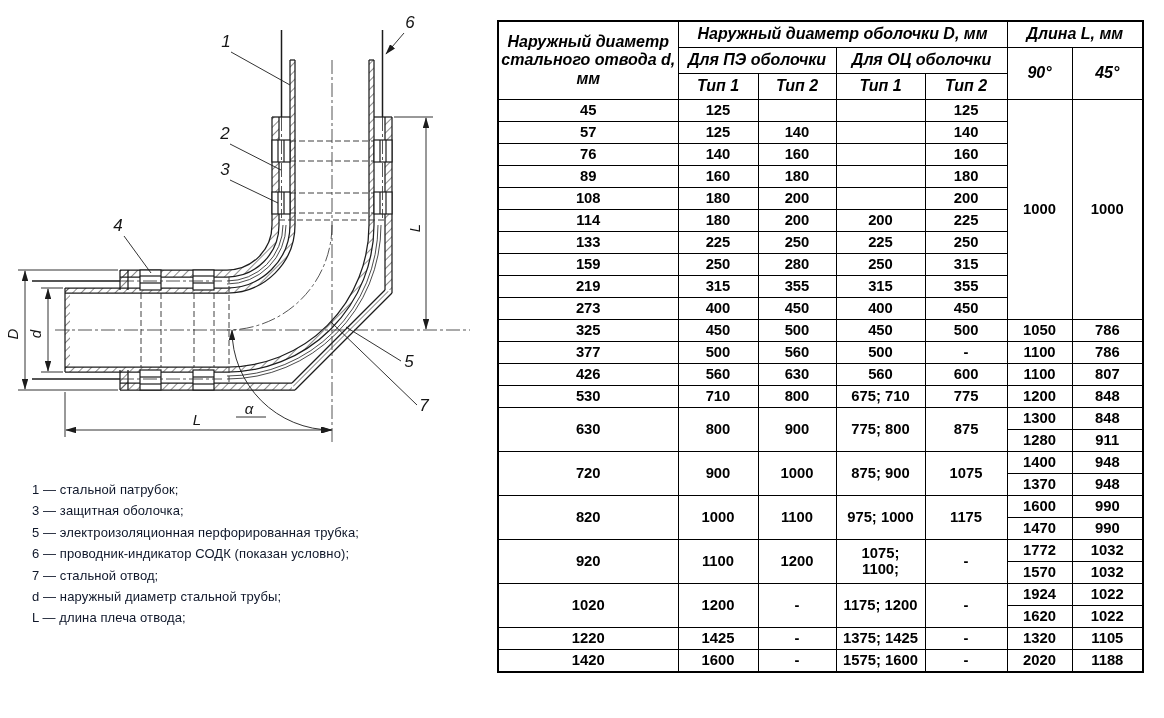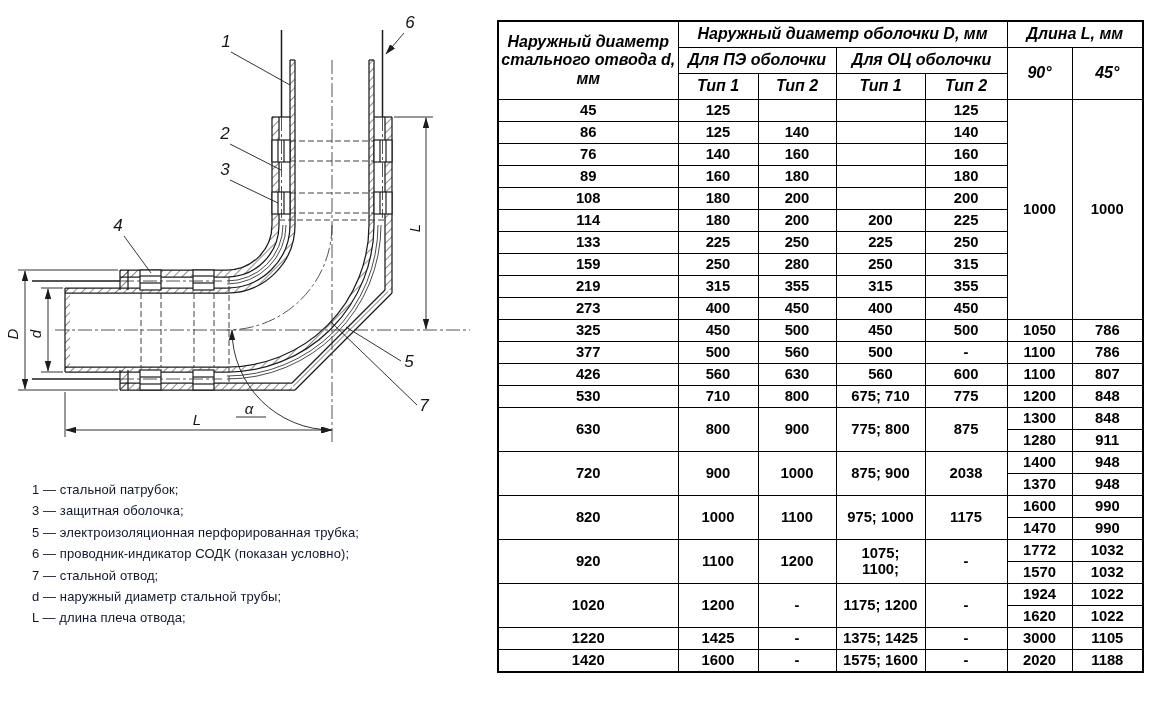--- a/index.html
+++ b/index.html
@@ -244,21 +244,21 @@
       <tr>
         <td>45</td>
         <td>125</td>
         <td></td>
         <td></td>
         <td>125</td>
         <td rowspan="10">1000</td>
         <td rowspan="10">1000</td>
       </tr>
       <tr>
-        <td>86</td>
+        <td>57</td>
         <td>125</td>
         <td>140</td>
         <td></td>
         <td>140</td>
       </tr>
       <tr>
         <td>76</td>
         <td>140</td>
         <td>160</td>
         <td></td>
@@ -360,21 +360,21 @@
       </tr>
       <tr>
         <td>1280</td>
         <td>911</td>
       </tr>
       <tr>
         <td rowspan="2">720</td>
         <td rowspan="2">900</td>
         <td rowspan="2">1000</td>
         <td rowspan="2">875; 900</td>
-        <td rowspan="2">2038</td>
+        <td rowspan="2">1075</td>
         <td>1400</td>
         <td>948</td>
       </tr>
       <tr>
         <td>1370</td>
         <td>948</td>
       </tr>
       <tr>
         <td rowspan="2">820</td>
         <td rowspan="2">1000</td>
@@ -414,21 +414,21 @@
       <tr>
         <td>1620</td>
         <td>1022</td>
       </tr>
       <tr>
         <td>1220</td>
         <td>1425</td>
         <td>-</td>
         <td>1375; 1425</td>
         <td>-</td>
-        <td>3000</td>
+        <td>1320</td>
         <td>1105</td>
       </tr>
       <tr>
         <td>1420</td>
         <td>1600</td>
         <td>-</td>
         <td>1575; 1600</td>
         <td>-</td>
         <td>2020</td>
         <td>1188</td>

